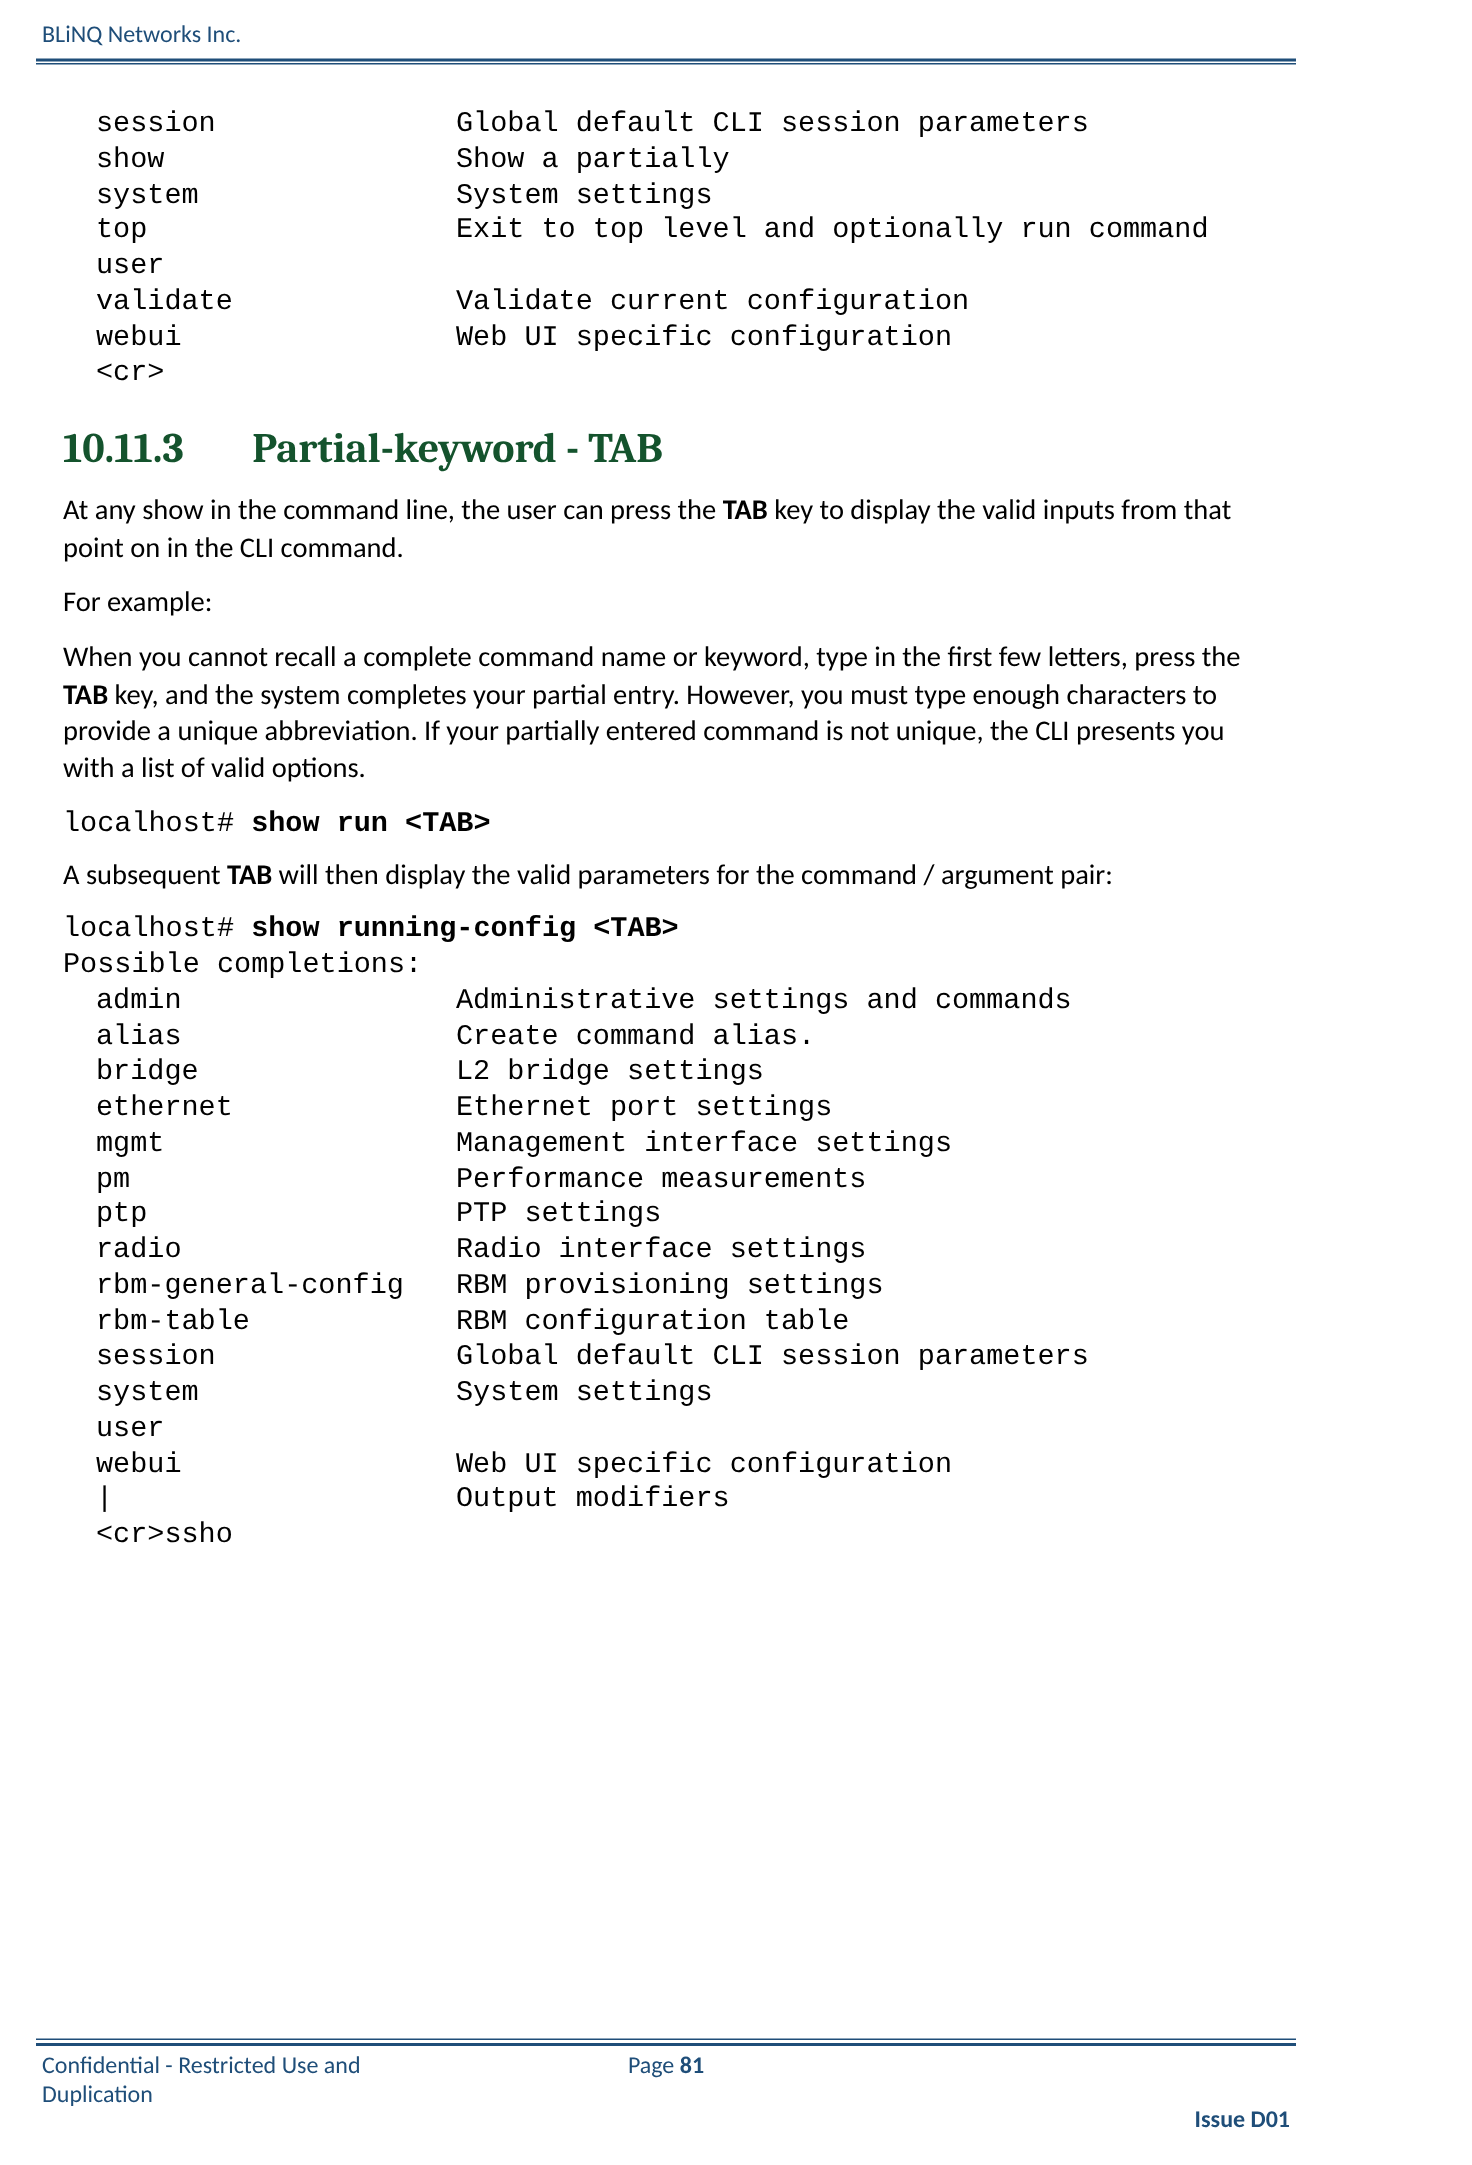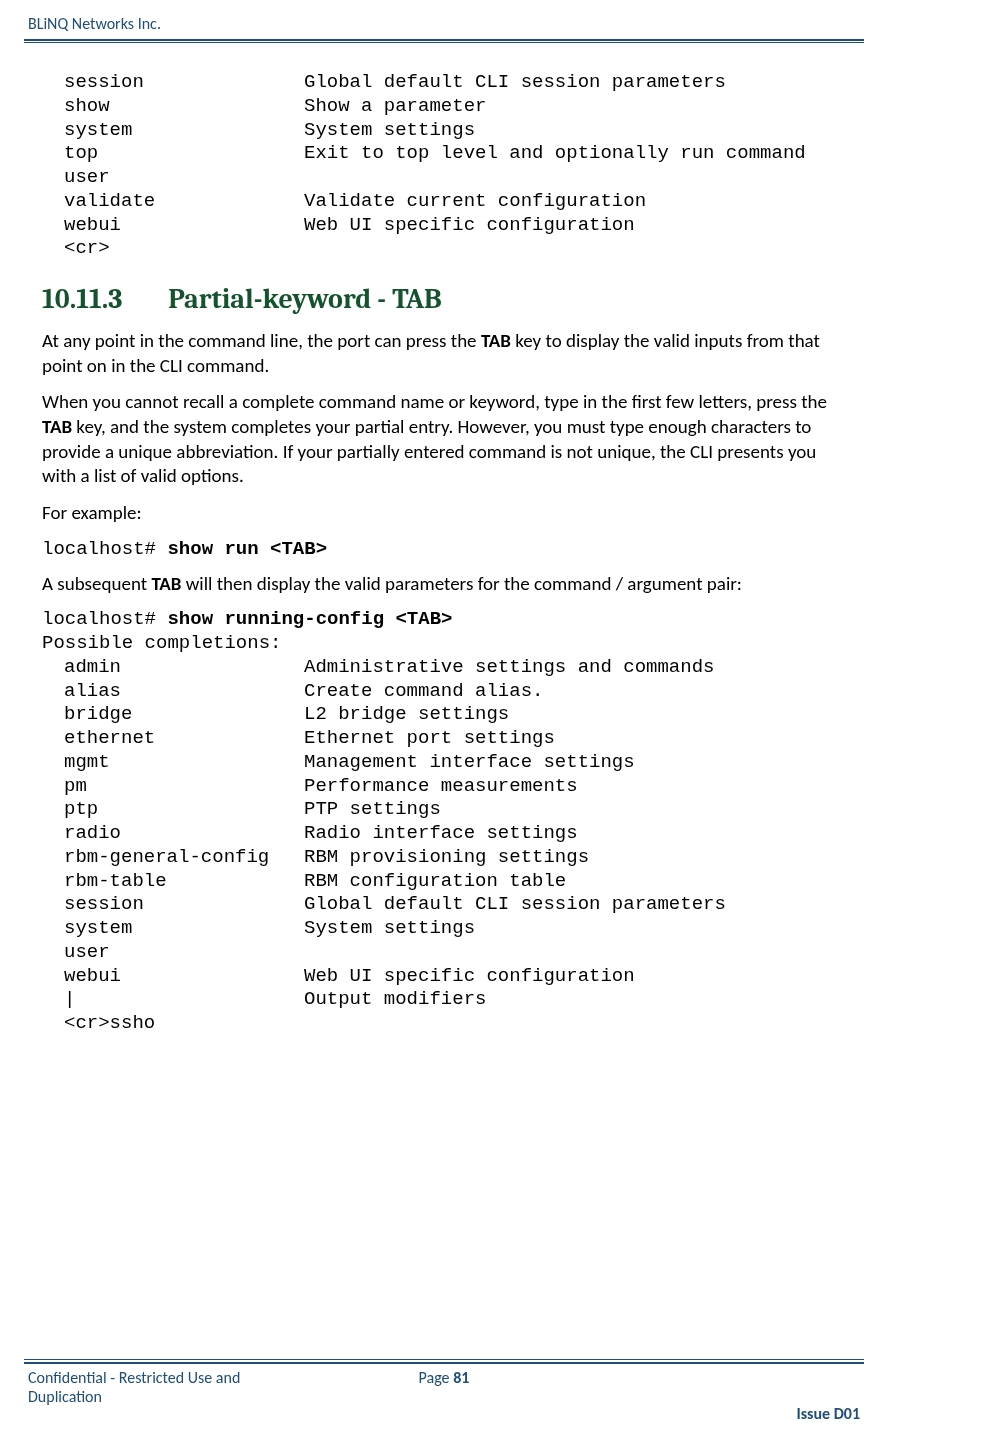--- a/index.html
+++ b/index.html
@@ -40,43 +40,43 @@
       <div class="left">BLiNQ Networks Inc.</div>
     </div>
     <div class="rule-double"></div>
     <div class="rule-thin"></div>
   </div>
 
   <div class="content">
 
     <div class="cli-table indent">
       <div class="cli-row"><span class="cli-key">session</span><span class="cli-desc">Global default CLI session parameters</span></div>
-      <div class="cli-row"><span class="cli-key">show</span><span class="cli-desc">Show a parameter</span></div>
+      <div class="cli-row"><span class="cli-key">show</span><span class="cli-desc">Show a partially</span></div>
       <div class="cli-row"><span class="cli-key">system</span><span class="cli-desc">System settings</span></div>
       <div class="cli-row"><span class="cli-key">top</span><span class="cli-desc">Exit to top level and optionally run command</span></div>
       <div class="cli-row"><span class="cli-key">user</span><span class="cli-desc"></span></div>
       <div class="cli-row"><span class="cli-key">validate</span><span class="cli-desc">Validate current configuration</span></div>
       <div class="cli-row"><span class="cli-key">webui</span><span class="cli-desc">Web UI specific configuration</span></div>
       <div class="cli-row"><span class="cli-key">&lt;cr&gt;</span><span class="cli-desc"></span></div>
     </div>
 
     <h2 class="section">
       <span class="num">10.11.3</span>
       <span>Partial-keyword - TAB</span>
     </h2>
 
     <p class="body">
-      <span>At any point in the command line, the port can press the </span><span class="bold">TAB</span><span> key to display the valid inputs from that point on in the CLI command.</span>
+      <span>At any show in the command line, the user can press the </span><span class="bold">TAB</span><span> key to display the valid inputs from that point on in the CLI command.</span>
     </p>
+
+    <p class="body">For example:</p>
 
     <p class="body">
       <span>When you cannot recall a complete command name or keyword, type in the first few letters, press the </span><span class="bold">TAB</span><span> key, and the system completes your partial entry. However, you must type enough characters to provide a unique abbreviation. If your partially entered command is not unique, the CLI presents you with a list of valid options.</span>
     </p>
-
-    <p class="body">For example:</p>
 
     <div class="prompt-line">
       <span>localhost# </span><span class="cmd">show run &lt;TAB&gt;</span>
     </div>
 
     <p class="body" style="margin-top:10px;">
       <span>A subsequent </span><span class="bold">TAB</span><span> will then display the valid parameters for the command / argument pair:</span>
     </p>
 
     <div class="prompt-line">

